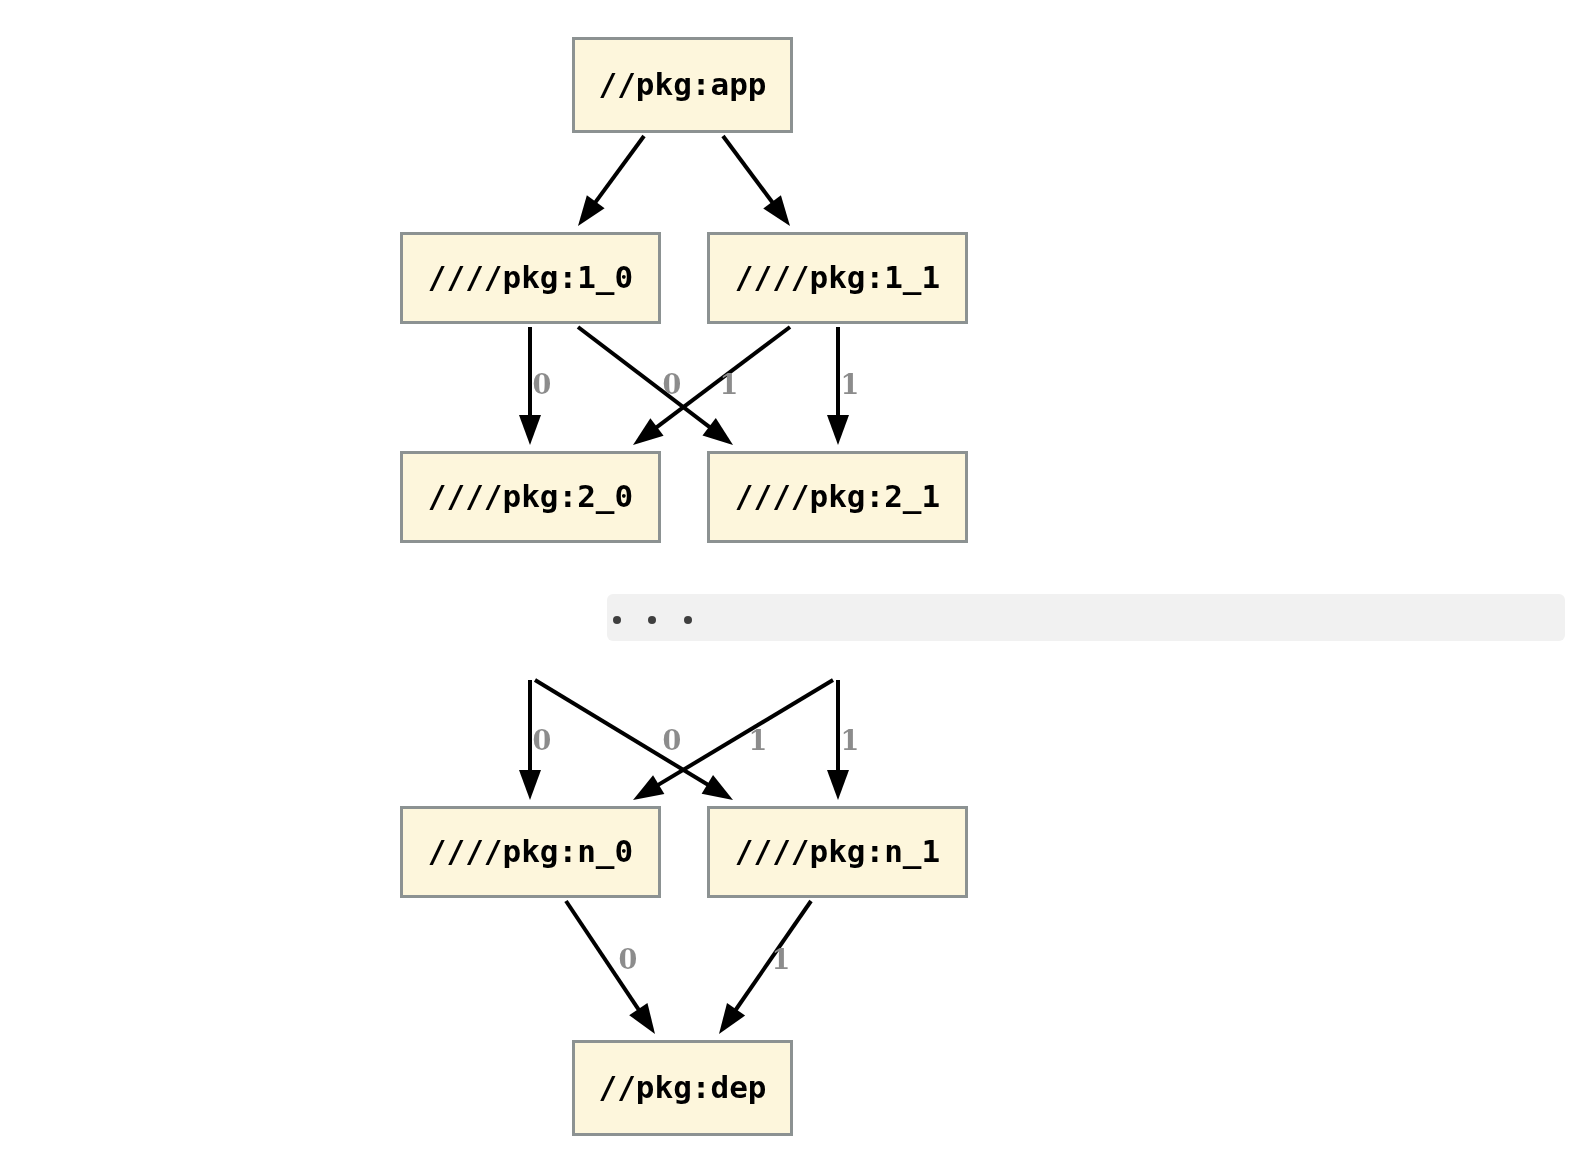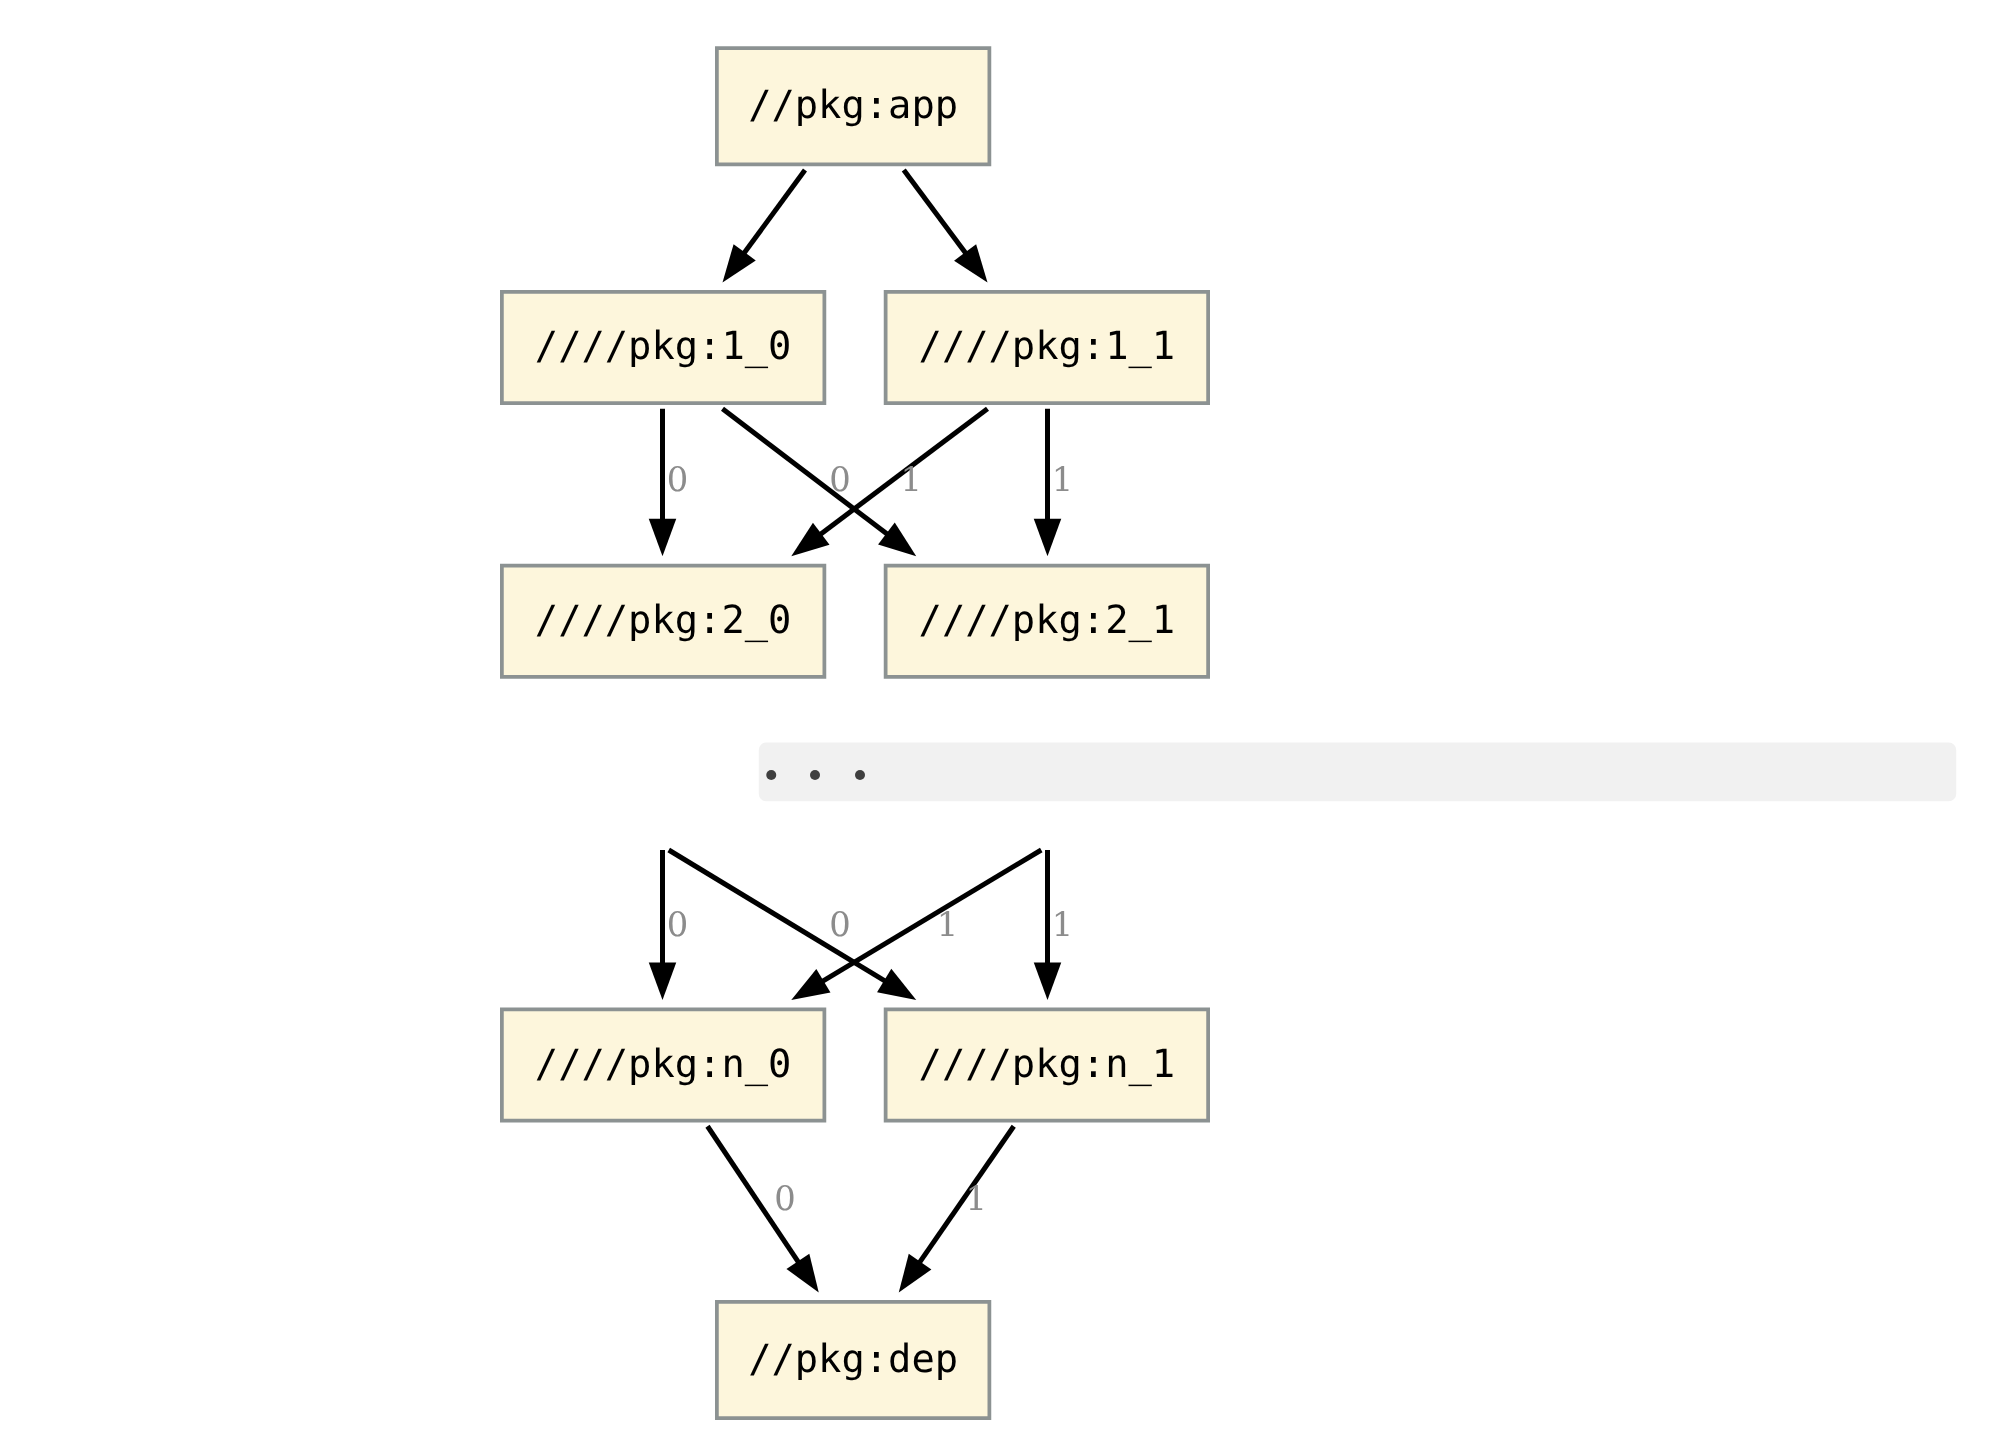--- a/index.html
+++ b/index.html
@@ -13,20 +13,21 @@
     font-family: "DejaVu Sans Mono", monospace;
     overflow: hidden;
     position: relative;
   }
   #graph-root {
     position: absolute;
     left: 0;
     top: 0;
     width: 1311px;
     height: 1162px;
+    font-weight: bold;
   }
   .node-box {
     stroke-width: 3px;
   }
   .node-label {
     font-family: "DejaVu Sans Mono", "Liberation Mono", monospace;
     font-size: 31px;
     fill: #000000;
     text-anchor: middle;
     dominant-baseline: middle;

